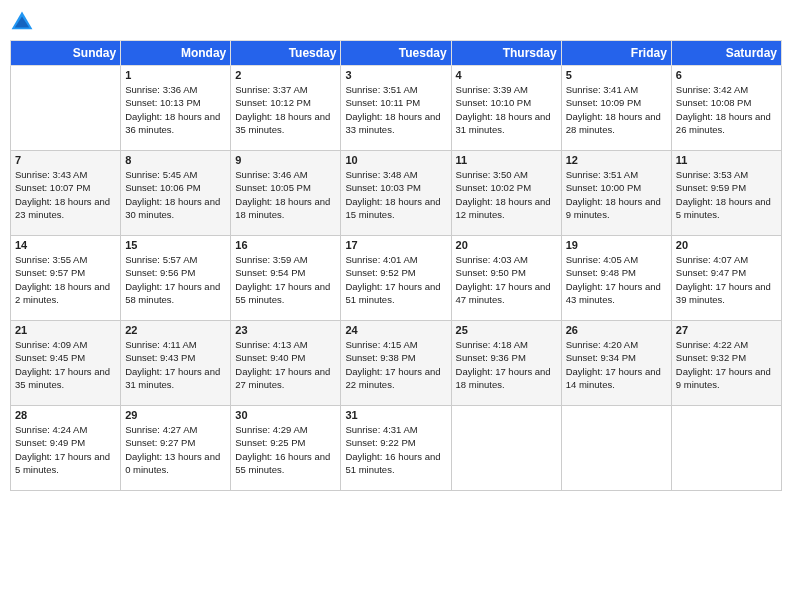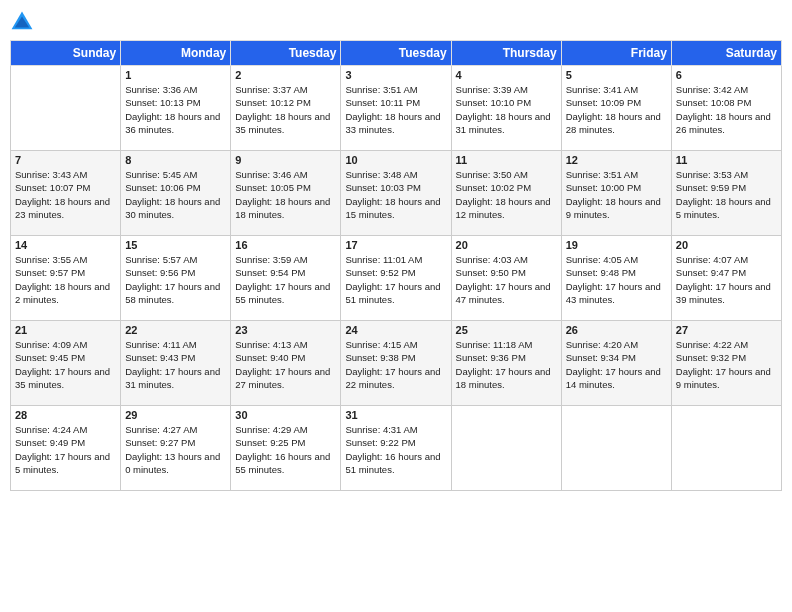--- a/index.html
+++ b/index.html
@@ -254,21 +254,21 @@
           <div class="day-number">16</div>
           <div class="day-info">
             <div>Sunrise: 3:59 AM</div>
             <div>Sunset: 9:54 PM</div>
             <div>Daylight: 17 hours and 55 minutes.</div>
           </div>
         </td>
         <td>
           <div class="day-number">17</div>
           <div class="day-info">
-            <div>Sunrise: 11:01 AM</div>
+            <div>Sunrise: 4:01 AM</div>
             <div>Sunset: 9:52 PM</div>
             <div>Daylight: 17 hours and 51 minutes.</div>
           </div>
         </td>
         <td>
           <div class="day-number">20</div>
           <div class="day-info">
             <div>Sunrise: 4:03 AM</div>
             <div>Sunset: 9:50 PM</div>
             <div>Daylight: 17 hours and 47 minutes.</div>
@@ -320,21 +320,21 @@
           <div class="day-number">24</div>
           <div class="day-info">
             <div>Sunrise: 4:15 AM</div>
             <div>Sunset: 9:38 PM</div>
             <div>Daylight: 17 hours and 22 minutes.</div>
           </div>
         </td>
         <td>
           <div class="day-number">25</div>
           <div class="day-info">
-            <div>Sunrise: 11:18 AM</div>
+            <div>Sunrise: 4:18 AM</div>
             <div>Sunset: 9:36 PM</div>
             <div>Daylight: 17 hours and 18 minutes.</div>
           </div>
         </td>
         <td>
           <div class="day-number">26</div>
           <div class="day-info">
             <div>Sunrise: 4:20 AM</div>
             <div>Sunset: 9:34 PM</div>
             <div>Daylight: 17 hours and 14 minutes.</div>

